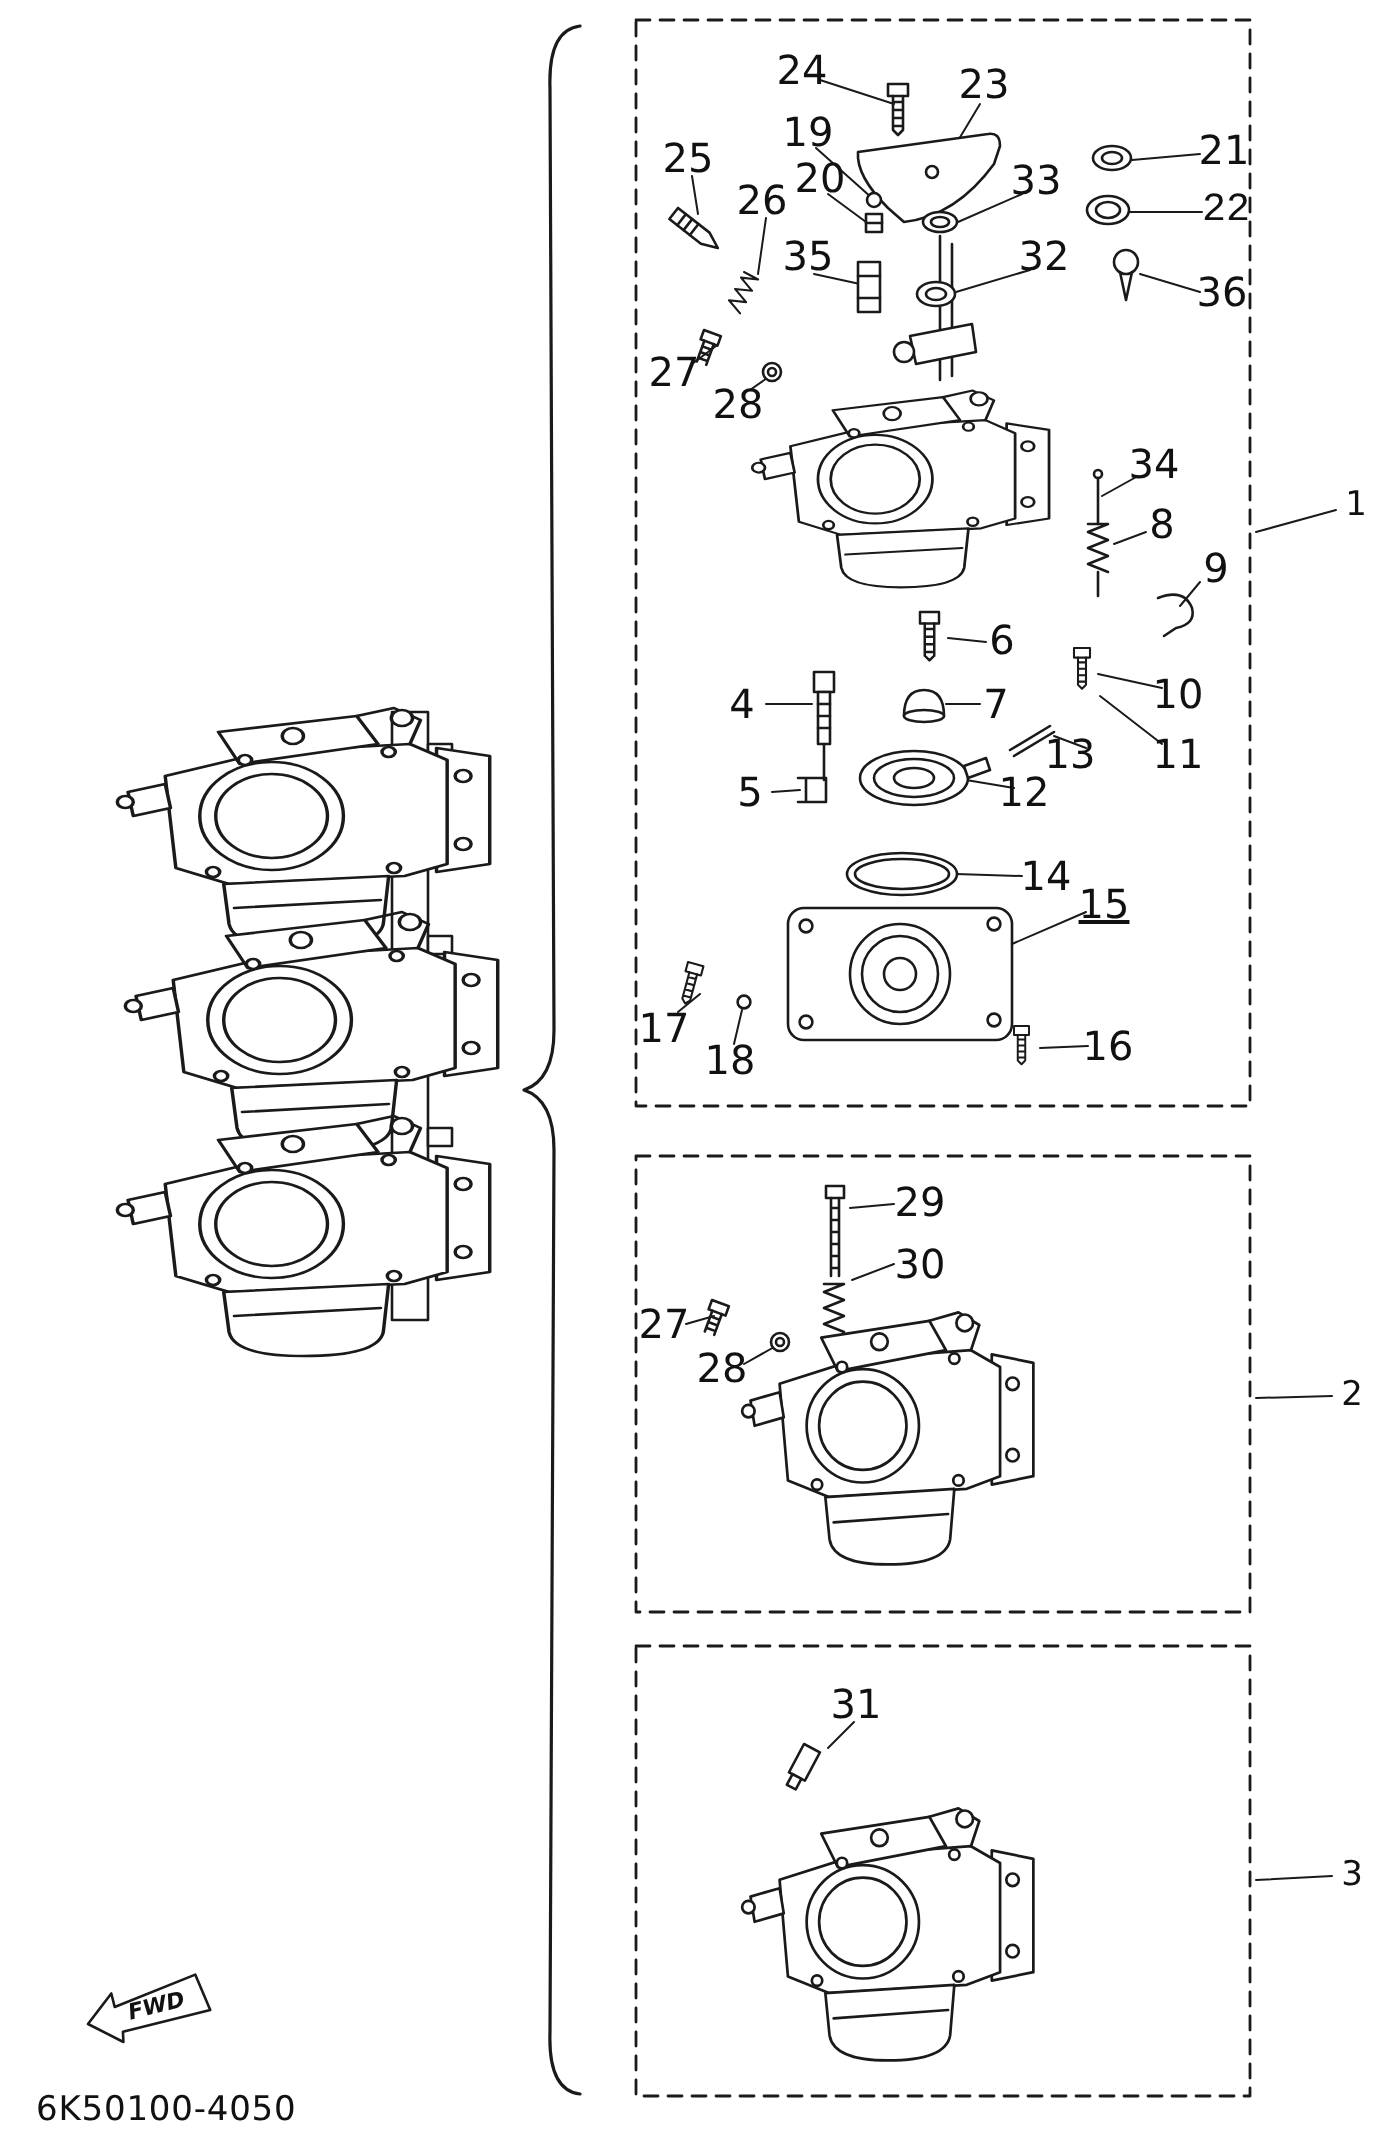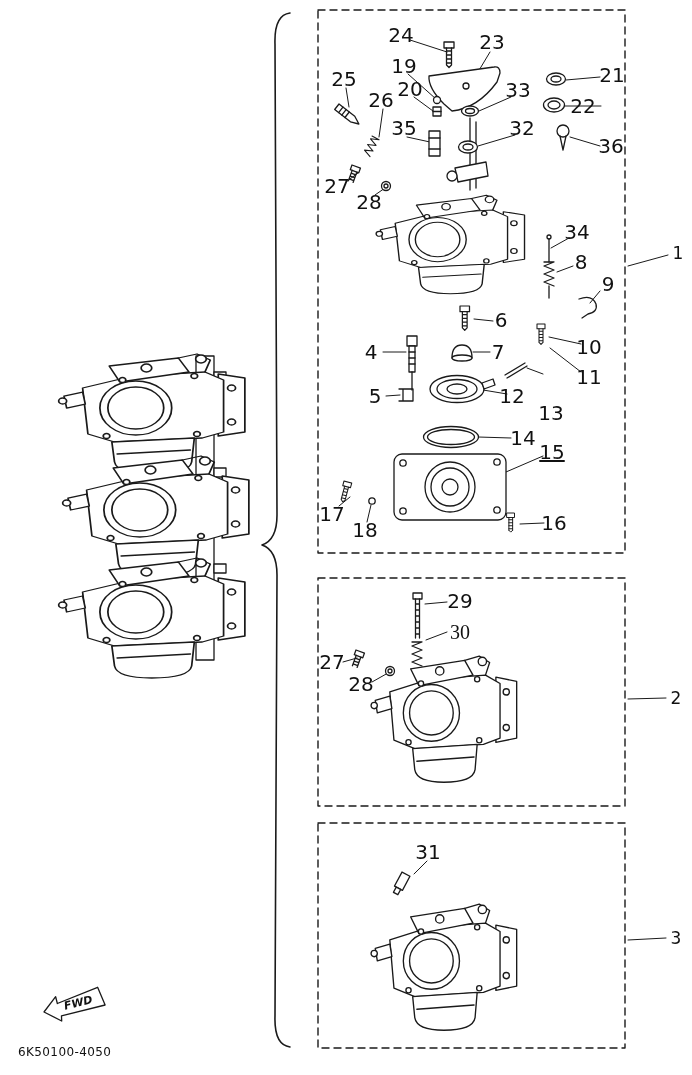--- a/index.html
+++ b/index.html
@@ -9,21 +9,21 @@
   }
   .diagram-svg{position:absolute;left:0;top:0;}
   .callout{
     position:absolute;transform:translate(-50%,-50%);
     font-size:20px;line-height:1;color:#111;white-space:nowrap;
     font-family:"DejaVu Sans",sans-serif;
   }
   .group-label{font-size:17px;}
   .part-code{
     position:absolute;left:18px;top:1045px;
-    font-size:12px;letter-spacing:.4px;color:#111;
+    font-size:17px;letter-spacing:.4px;color:#111;
     font-family:"DejaVu Sans",sans-serif;
   }
 </style>
 </head>
 <body>
 
 <div class="page">
 
   <svg class="diagram-svg" width="692" height="1075" viewBox="0 0 692 1075" xmlns="http://www.w3.org/2000/svg">
     <defs>
@@ -239,44 +239,44 @@
 
   <div id="callout-layer">
       <div class="callout" style="left: 401px; top: 35px;">24</div>
       <div class="callout" style="left: 492px; top: 42px;">23</div>
       <div class="callout" style="left: 404px; top: 66px;">19</div>
       <div class="callout" style="left: 410px; top: 89px;">20</div>
       <div class="callout" style="left: 344px; top: 79px;">25</div>
       <div class="callout" style="left: 381px; top: 100px;">26</div>
       <div class="callout" style="left: 404px; top: 128px;">35</div>
       <div class="callout" style="left: 612px; top: 75px;">21</div>
-      <div class="callout" style="left: 583px; top: 106px;">22</div>
+      <div class="callout" style="left: 613px; top: 106px; font-family: Liberation Mono, monospace;">22</div>
       <div class="callout" style="left: 518px; top: 90px;">33</div>
       <div class="callout" style="left: 522px; top: 128px;">32</div>
       <div class="callout" style="left: 611px; top: 146px;">36</div>
       <div class="callout" style="left: 337px; top: 186px;">27</div>
       <div class="callout" style="left: 369px; top: 202px;">28</div>
       <div class="callout" style="left: 577px; top: 232px;">34</div>
       <div class="callout" style="left: 581px; top: 262px;">8</div>
       <div class="callout" style="left: 608px; top: 284px;">9</div>
       <div class="callout" style="left: 501px; top: 320px;">6</div>
       <div class="callout" style="left: 589px; top: 347px;">10</div>
       <div class="callout" style="left: 371px; top: 352px;">4</div>
       <div class="callout" style="left: 498px; top: 352px;">7</div>
-      <div class="callout" style="left: 551px; top: 377px; margin-top: 36px;">13</div>
+      <div class="callout" style="left: 535px; top: 377px;">13</div>
       <div class="callout" style="left: 589px; top: 377px;">11</div>
       <div class="callout" style="left: 489px; top: 396px; margin-left: 23px;">12</div>
       <div class="callout" style="left: 375px; top: 396px;">5</div>
       <div class="callout" style="left: 523px; top: 438px;">14</div>
       <div class="callout" style="left: 552px; top: 452px; text-decoration: underline;">15</div>
       <div class="callout" style="left: 332px; top: 514px;">17</div>
       <div class="callout" style="left: 365px; top: 530px;">18</div>
       <div class="callout" style="left: 554px; top: 523px;">16</div>
       <div class="callout" style="left: 460px; top: 601px;">29</div>
-      <div class="callout" style="left: 460px; top: 632px; font-family: Liberation Serif, serif;">30</div>
+      <div class="callout" style="left: 460px; top: 632px;">30</div>
       <div class="callout" style="left: 332px; top: 662px;">27</div>
       <div class="callout" style="left: 361px; top: 684px;">28</div>
       <div class="callout" style="left: 428px; top: 852px;">31</div>
       <div class="callout group-label" style="left: 678px; top: 253px;">1</div>
       <div class="callout group-label" style="left: 676px; top: 698px;">2</div>
       <div class="callout group-label" style="left: 676px; top: 938px;">3</div>
     </div>
 
   <div class="part-code">6K50100-4050</div>
 

